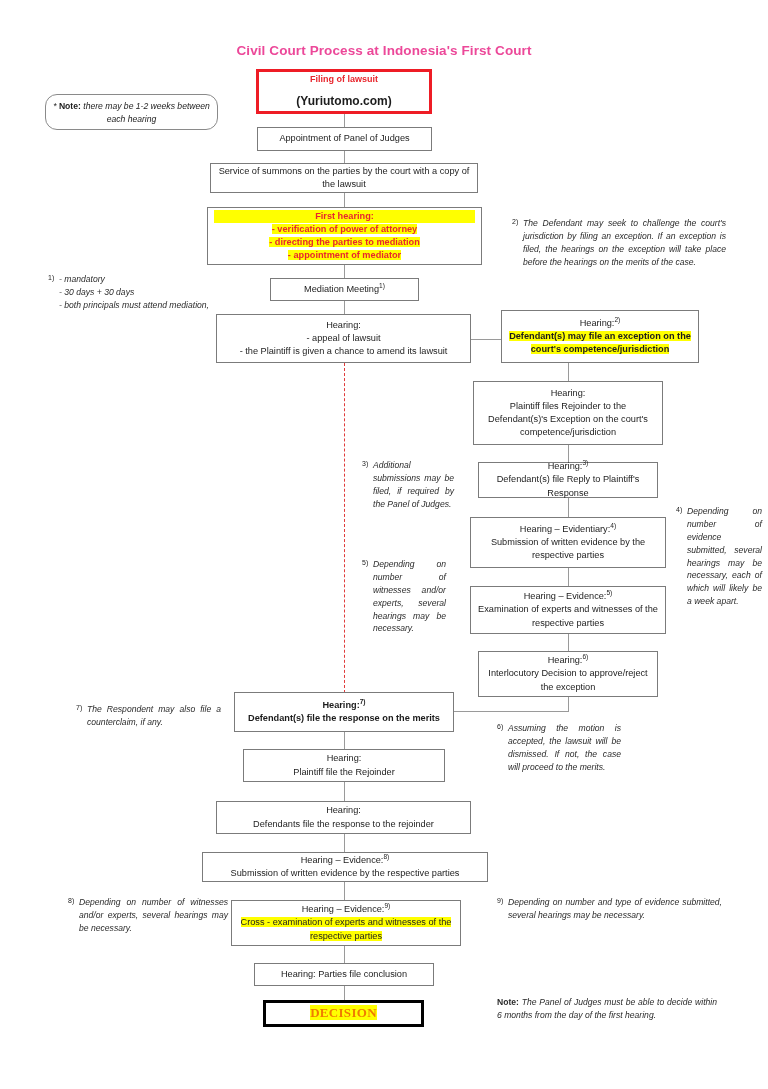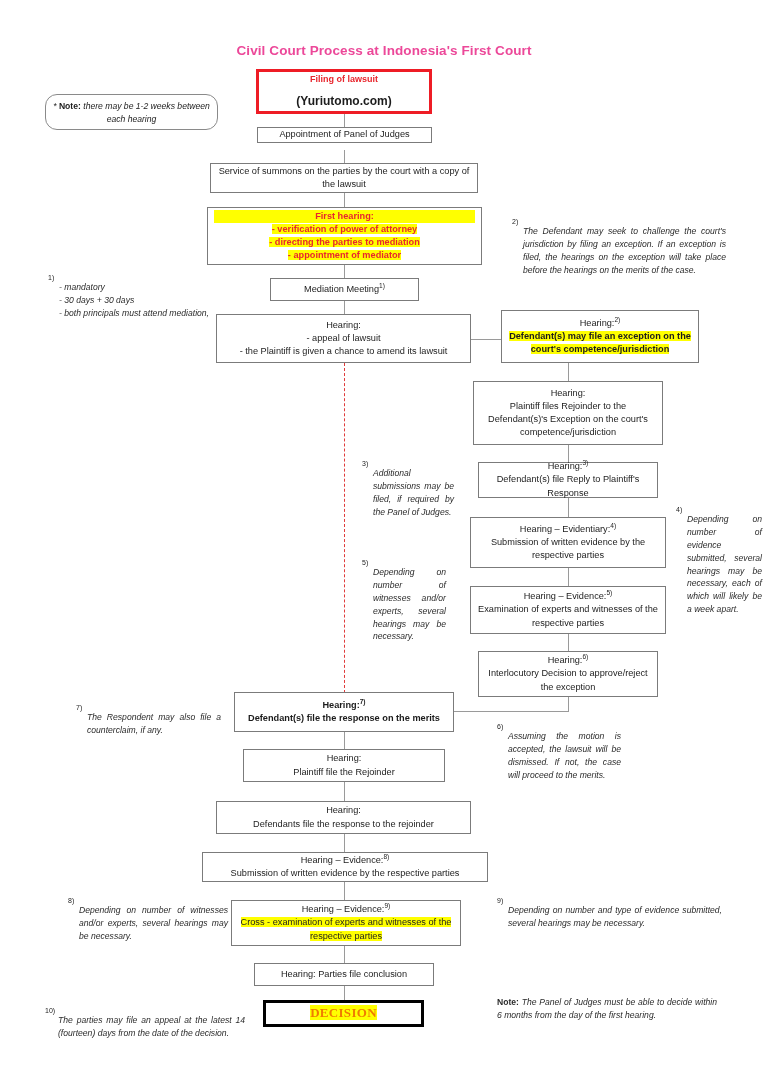--- a/index.html
+++ b/index.html
@@ -48,21 +48,21 @@
     font-size:8.6px; line-height:1.5; font-style:italic; color:#2b2b2b;
   }
   .note.just{ text-align:justify; }
   .note-box{
     border:1px solid #8a8a8a; background:#fff; padding:5px 6px;
     font-size:8.6px; line-height:1.5; font-style:italic; text-align:center;
   }
   sup{ font-size:6.6px; vertical-align:super; line-height:0; }
   .fnrow{ display:flex; }
   .fnrow .mk{ width:11px; flex:0 0 11px; font-style:normal; font-size:7px; padding-top:1px;}
-  .fnrow .tx{ flex:1 1 auto;margin-top:8px; }
+  .fnrow .tx{ flex:1 1 auto; }
 </style>
 </head>
 <body>
 
 <div class="canvas">
 
   <div class="abs title">Civil Court Process at Indonesia's First Court</div>
 
   <div class="abs note-box" style="left:45px; top:94px; width:173px; height:36px;border-radius:12px;">
     <span>*</span>
@@ -95,21 +95,21 @@
   <div class="abs vline" style="left:568px; top:697px; height:14px;"></div>
   <div class="abs hline" style="left:454px; top:711px; width:115px;"></div>
 
   <div class="abs box thick-red" style="left:256px; top:69px; width:176px; height:45px;">
     <div class="inner">
       <div class="b redtext" style="font-size:9px;">Filing of lawsuit</div>
       <div class="b" style="font-size:12px; margin-top:7px;">(Yuriutomo.com)</div>
     </div>
   </div>
 
-  <div class="abs box" style="left:257px; top:127px; width:175px; height:16px;">
+  <div class="abs box" style="left:257px; top:127px; width:175px; height:24px;">
     <div class="inner">Appointment of Panel of Judges</div>
   </div>
 
   <div class="abs box" style="left:210px; top:163px; width:268px; height:30px;">
     <div class="inner">Service of summons on the parties by the court with a copy of the lawsuit</div>
   </div>
 
   <div class="abs box" style="left:207px; top:207px; width:275px; height:58px; padding:13px 6px;">
     <div class="inner">
       <div><span class="hl b redtext" style="display:inline-block; width:100%;">First hearing:</span></div>
@@ -278,25 +278,19 @@
     </div>
   </div>
 
   <div class="abs" style="left:497px; top:896px; width:225px;">
     <div class="fnrow">
       <div class="mk">9)</div>
       <div class="tx note just">Depending on number and type of evidence submitted, several hearings may be necessary.</div>
     </div>
   </div>
 
-  <div class="abs" style="left:45px; top:1006px; width:200px;">
-    <div class="fnrow">
-      <div class="mk" style="width:13px; flex:0 0 13px;">10)</div>
-      <div class="tx note just">The parties may file an appeal at the latest 14 (fourteen) days from the date of the decision.</div>
-    </div>
-  </div>
 
   <div class="abs note just" style="left:497px; top:996px; width:220px;">
     <span class="b" style="font-style:normal;">Note:</span>
     <span>The Panel of Judges must be able to decide within 6 months from the day of the first hearing.</span>
   </div>
 
 </div>
 
 </body></html>

